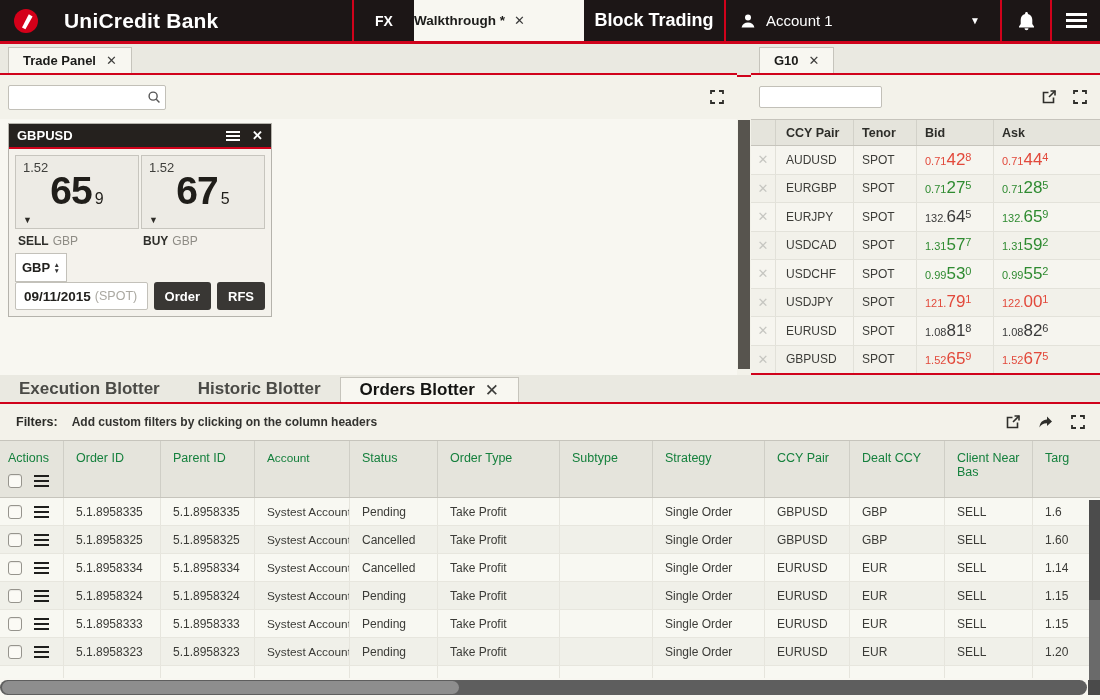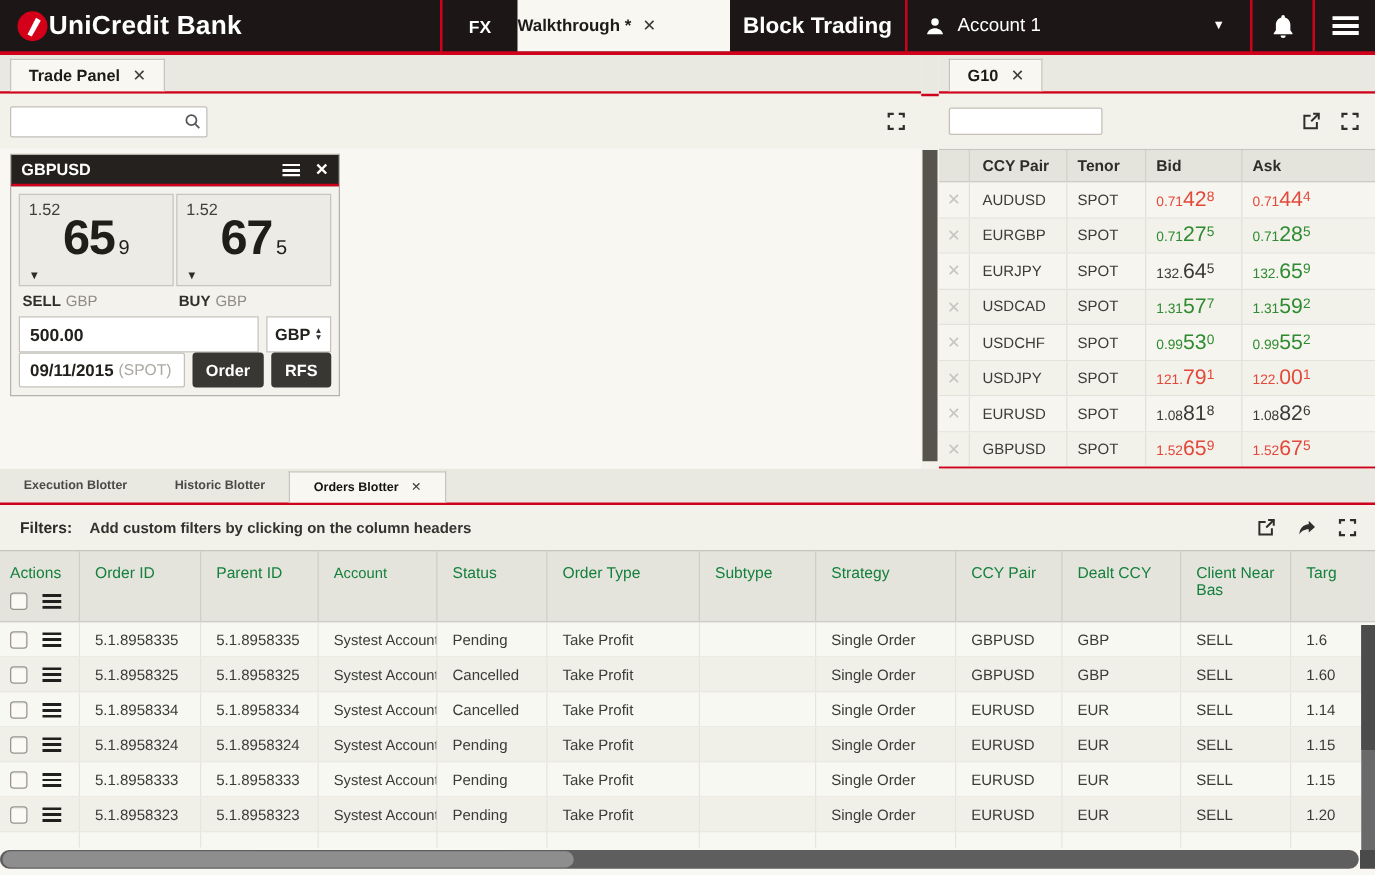--- a/index.html
+++ b/index.html
@@ -5,21 +5,21 @@
   :root{
     --red:#d0021b; --hdr:#1c1616; --panel:#f8f7f1; --bar:#f3f2ea; --tabbar:#eae9e1;
     --thead:#e5e4dc; --bord:#c6c4bc; --rowline:#e3e2da; --up:#2f8b31; --down:#e2493b; --flat:#3a3a3a;
   }
   *{box-sizing:border-box;margin:0;padding:0}
   html,body{width:1100px;height:700px;overflow:hidden}
   body{font-family:"Liberation Sans",sans-serif;background:var(--panel);position:relative}
 
   
   .hdr{height:44px;background:var(--hdr);display:flex;align-items:stretch;border-bottom:3px solid var(--red)}
-  .brand{width:352px;display:flex;align-items:center;padding-left:13px;gap:0}
+  .brand{width:352px;display:flex;align-items:center;padding-left:13px;gap:25px}
   .brand .bname{color:#fff;font-weight:bold;font-size:21px;letter-spacing:.2px}
   .hfx{width:62px;display:flex;align-items:center;justify-content:center;color:#fff;font-weight:bold;font-size:14px;border-left:2px solid var(--red)}
   .htab{width:170px;background:var(--panel);color:#1c1c1a;display:flex;align-items:center;gap:9px;font-weight:bold;font-size:13.5px}
   .htab .x{color:#3a3a3a;font-size:13px;font-weight:normal}
   .hblock{width:140px;display:flex;align-items:center;justify-content:center;color:#fff;font-weight:bold;font-size:18px}
   .hacct{flex:1;display:flex;align-items:center;gap:10px;color:#fff;font-size:15px;border-left:2px solid var(--red);padding:0 20px 0 14px}
   .hacct .chev{margin-left:auto;font-size:10px;color:#fff}
   .hico{width:50px;display:flex;align-items:center;justify-content:center;border-left:2px solid var(--red)}
   .bars{display:inline-block;width:21px;height:15px;background:repeating-linear-gradient(to bottom,#fff 0 3.2px,transparent 3.2px 6px)}
 
@@ -82,21 +82,21 @@
   .gw4{flex:1;padding-left:8px;border-right:none!important}
   .gx{color:#c6c6c1;font-size:13px}
   .px .pfx{font-size:11px}
   .px .pbig{font-size:17px}
   .px .psup{font-size:11px;position:relative;top:-4px}
   .up{color:var(--up)}.down{color:var(--down)}.flat{color:var(--flat)}
 
   
   .blotter{height:325px;position:relative;background:var(--panel)}
   .btabs{height:29px;background:var(--tabbar);display:flex;align-items:stretch;border-bottom:2px solid var(--red)}
-  .btab{padding:0 19px;display:flex;align-items:center;gap:10px;font-weight:bold;font-size:10px;color:#4a4a46}
+  .btab{padding:0 19px;display:flex;align-items:center;gap:10px;font-weight:bold;font-size:17px;color:#4a4a46}
   .btab.active{background:var(--panel);border:1px solid var(--bord);border-bottom:none;color:#141412;margin-top:2px}
   .btab .x{color:#3e3e3c;font-weight:normal}
   .fbar{height:36px;background:var(--bar);display:flex;align-items:center;padding:0 14px 0 16px;font-size:12px;color:#2b2b27}
   .flabel{font-weight:bold;margin-right:14px;font-size:12.5px}
   .fhint{font-weight:bold;color:#333330}
   .fbar .tbicons{gap:16px}
   .btable{font-size:12px;color:#3b3b37}
   .bhead{height:58px;background:var(--thead);border-top:1px solid var(--bord);border-bottom:1px solid var(--bord);display:flex;font-weight:normal;font-size:12.5px;color:#15803d}
   .bhead>div{border-right:1px solid #cfcec6;padding:10px 0 0 12px}
   .brow{height:28px;display:flex;align-items:stretch;background:#f8f8f2;border-bottom:1px solid #e7e6de}
@@ -221,21 +221,20 @@
           </div>
           <div class="wlabels">
             <div class="half">
               <span class="lb">SELL</span><span class="lc">GBP</span>
             </div>
             <div class="half">
               <span class="lb">BUY</span><span class="lc">GBP</span>
             </div>
           </div>
           <div class="wamt">
-            <input type="text" value="500.00" style="">
             <div class="ccysel">
               <span>GBP</span>
               <span class="updn">
                 <span>▲</span>
                   <span>▼</span>
               </span>
             </div>
           </div>
           <div class="wdate">
             <div class="dinput">

